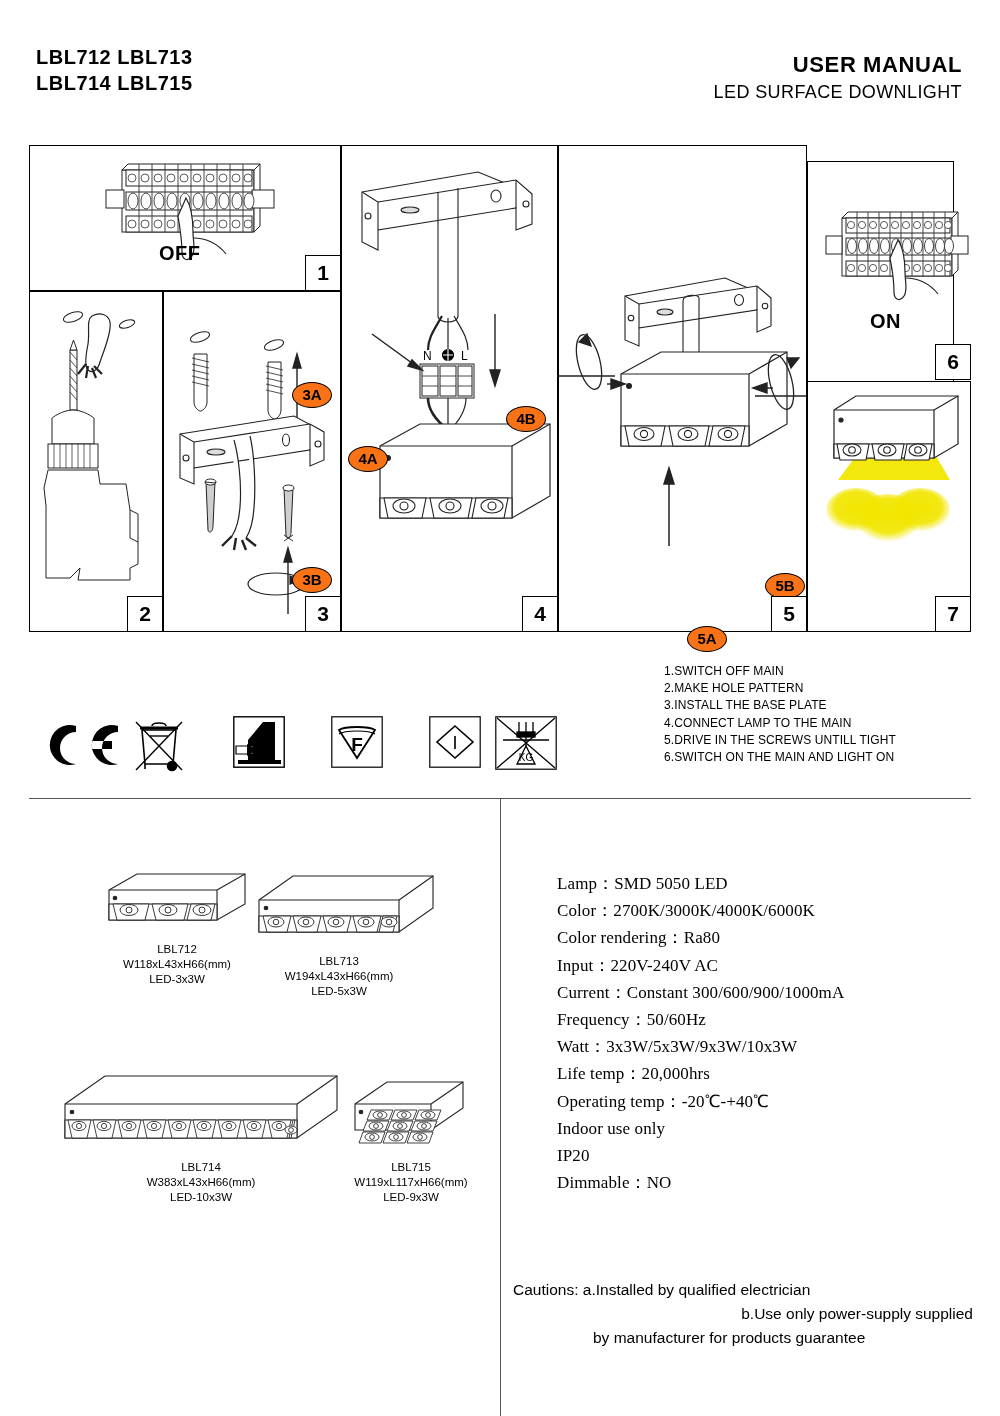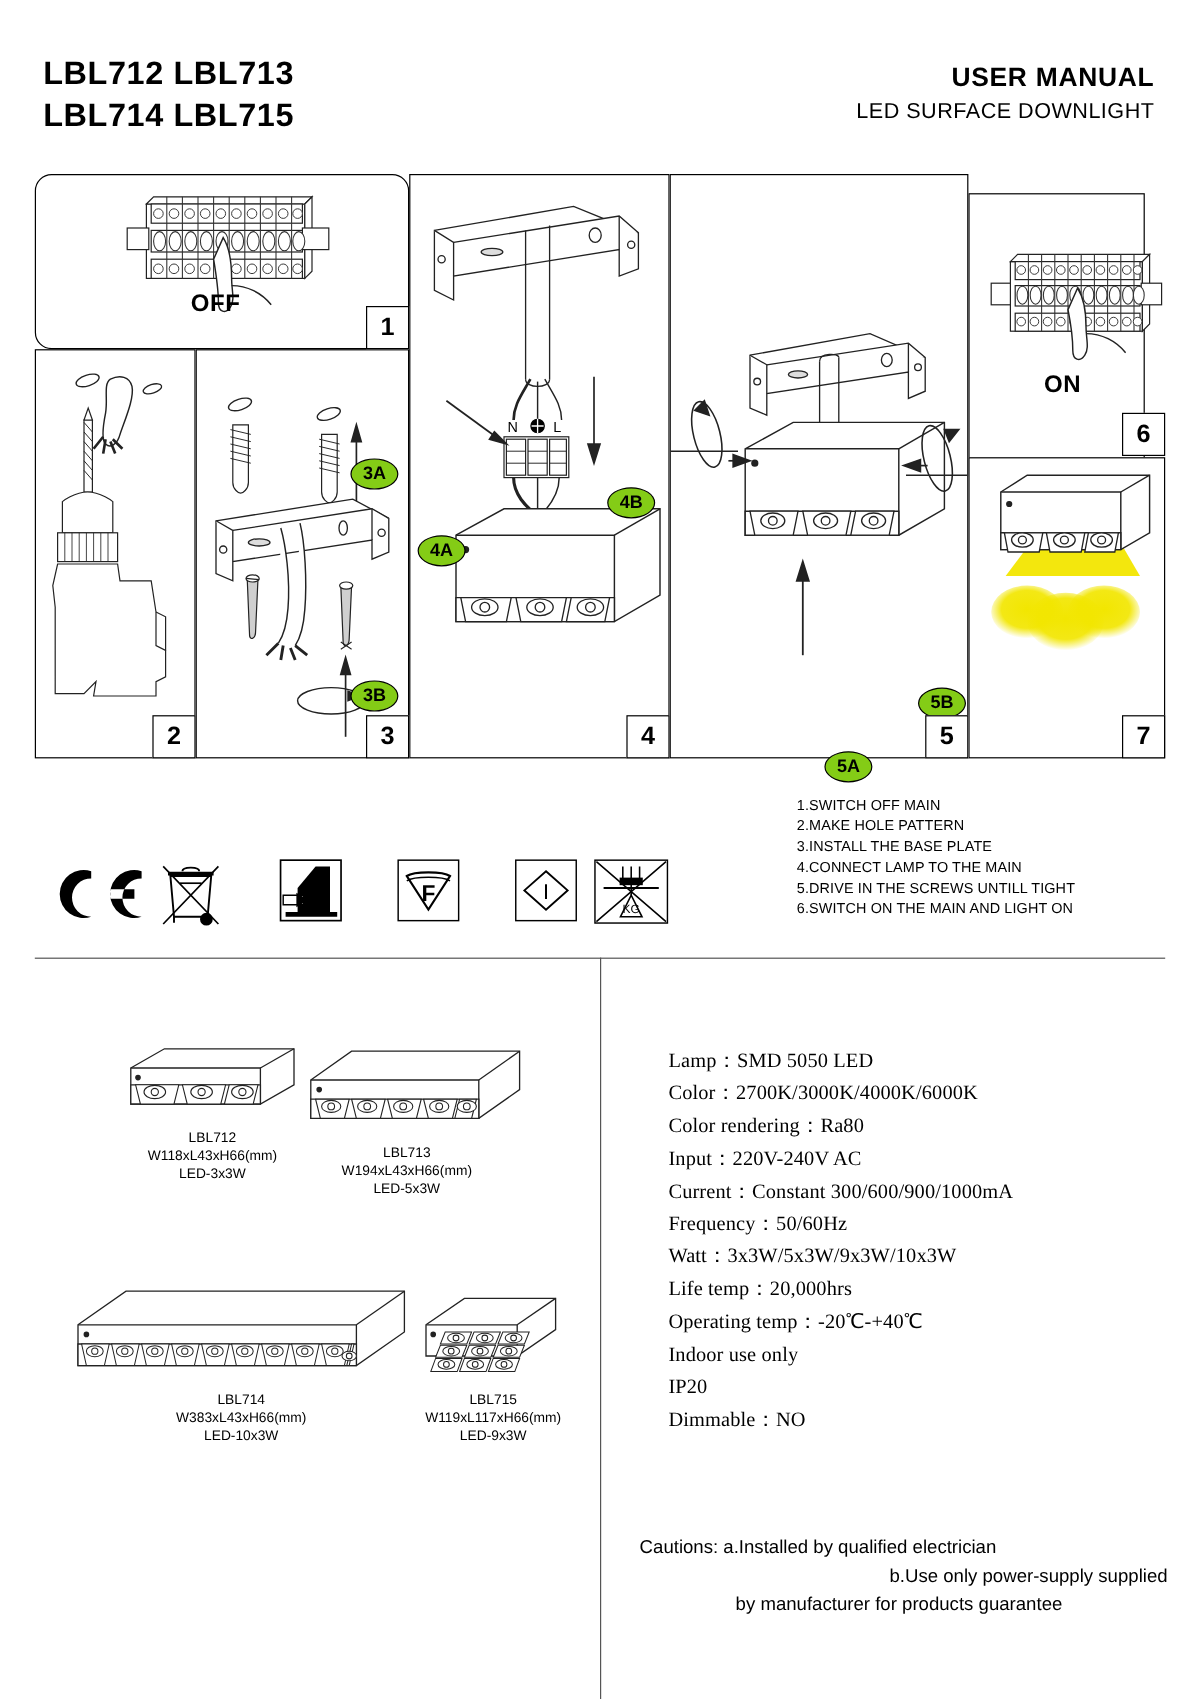--- a/index.html
+++ b/index.html
@@ -11,21 +11,21 @@
     color:#000;
     position:relative;
     overflow:hidden;
   }
   .page { position:relative; width:1000px; height:1416px; }
 
   
   .header { position:absolute; left:0; top:0; width:1000px; height:130px; }
   .model-title {
     position:absolute; left:36px; top:44px;
-    font-size:27px; font-weight:bold; line-height:1.30;
+    font-size:20px; font-weight:bold; line-height:1.30;
     letter-spacing:0.5px;
   }
   .manual-title {
     position:absolute; right:38px; top:52px;
     text-align:right;
   }
   .manual-title .t1 { font-size:22px; font-weight:bold; letter-spacing:0.6px; }
   .manual-title .t2 { font-size:18px; font-weight:normal; letter-spacing:0.4px; margin-top:4px;}
 
   
@@ -40,21 +40,21 @@
   }
   .panel-caption {
     position:absolute; font-size:20px; font-weight:bold;
     font-family:"Liberation Sans", sans-serif; letter-spacing:0.5px;
   }
 
   
   .bubble {
     position:absolute; border:1.6px solid #000; border-radius:50%;
     width:40px; height:26px; text-align:center; line-height:24px;
-    font-size:15px; font-weight:bold; background:#84cc16; z-index:5;
+    font-size:15px; font-weight:bold; background:#f97316; z-index:5;
   }
 
   svg { display:block; overflow:visible; }
 
   
   .instructions {
     position:absolute; left:664px; top:663px; width:320px;
     font-size:12px; line-height:17.2px; letter-spacing:0.1px;
   }
   .instructions div { white-space:nowrap; }
@@ -84,21 +84,21 @@
   .specs {
     position:absolute; left:557px; top:870px; width:420px;
     font-size:17px; line-height:27.2px; letter-spacing:0.1px;font-family:Liberation Serif, serif;
   }
   .specs div { white-space:nowrap; }
 
   .cautions {
     position:absolute; left:513px; top:1278px; width:460px;
     font-size:15.5px; line-height:24px;
   }
-  .cautions div { white-space:nowrap;margin-left:20px; }
+  .cautions div { white-space:nowrap; }
   .caut-ind1 { padding-left:74px;text-align:right; }
   .caut-ind2 { padding-left:80px; }
 </style>
 </head>
 <body>
 
 <div class="page">
 
   <div class="header">
     <div class="model-title">
@@ -106,21 +106,21 @@
       <div>LBL714 LBL715</div>
     </div>
     <div class="manual-title">
       <div class="t1">USER MANUAL</div>
       <div class="t2">LED SURFACE DOWNLIGHT</div>
     </div>
   </div>
 
   <div class="diagram-area">
 
-    <div class="panel" style="left:0; top:0; width:312px; height:146px;border-radius:14px;">
+    <div class="panel" style="left:0; top:0; width:312px; height:146px;">
       <svg width="310" height="144" viewBox="0 0 310 144">
         <g fill="none" stroke="#222" stroke-width="1">
 
           <rect x="92" y="24" width="132" height="62" fill="#fff"></rect>
           <path d="M92 24 L98 18 L230 18 L224 24 Z" fill="#fff"></path>
           <path d="M224 24 L230 18 L230 80 L224 86 Z" fill="#fff"></path>
 
           <rect x="76" y="44" width="18" height="18" fill="#fff"></rect>
           <rect x="222" y="44" width="22" height="18" fill="#fff"></rect>
 

